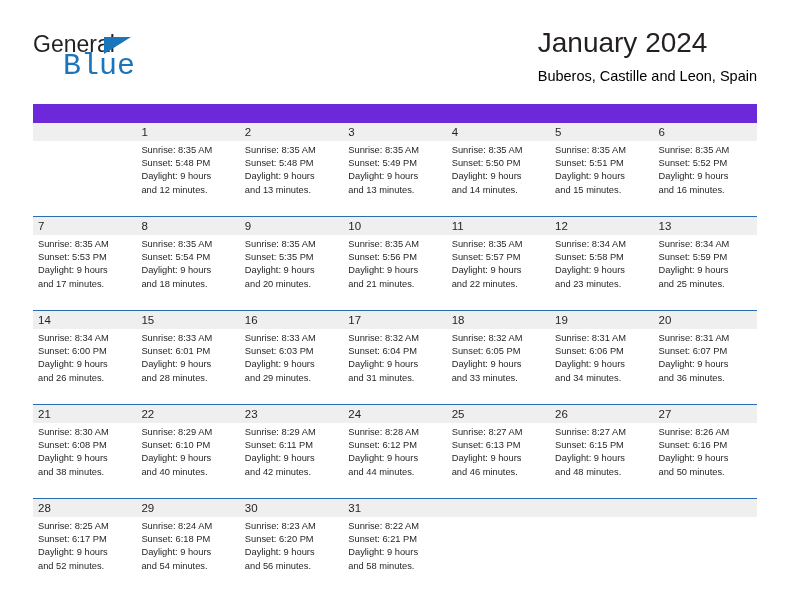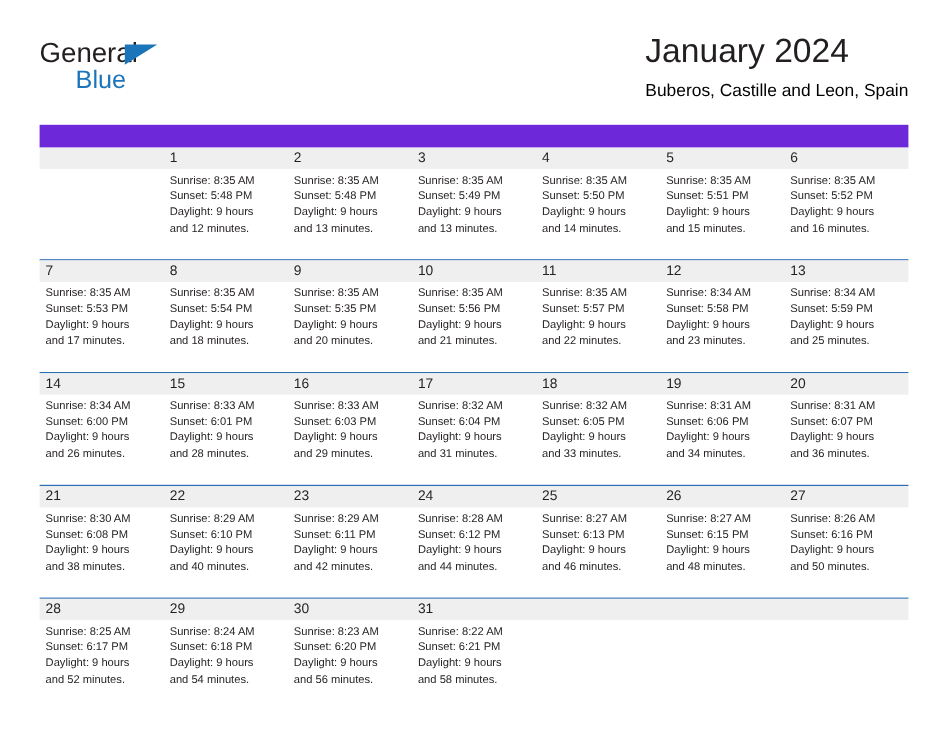--- a/index.html
+++ b/index.html
@@ -52,23 +52,23 @@
     top: 5px;
     width: 0;
     height: 0;
     border-left: 27px solid #1b75bb;
     border-bottom: 17px solid transparent;
   }
   .logo-blue {
     position: absolute;
     left: 30px;
     top: 22px;
-    font-size: 21px;
+    font-size: 30px;
     color: #1b75bb;
-    font-family: Liberation Sans, sans-serif;
+    font-family: Liberation Mono, monospace;
     line-height: 25px;
   }
 
   .title-block {
     position: absolute;
     right: 0;
     top: 0;
     text-align: left;
   }
   .cal-title {

